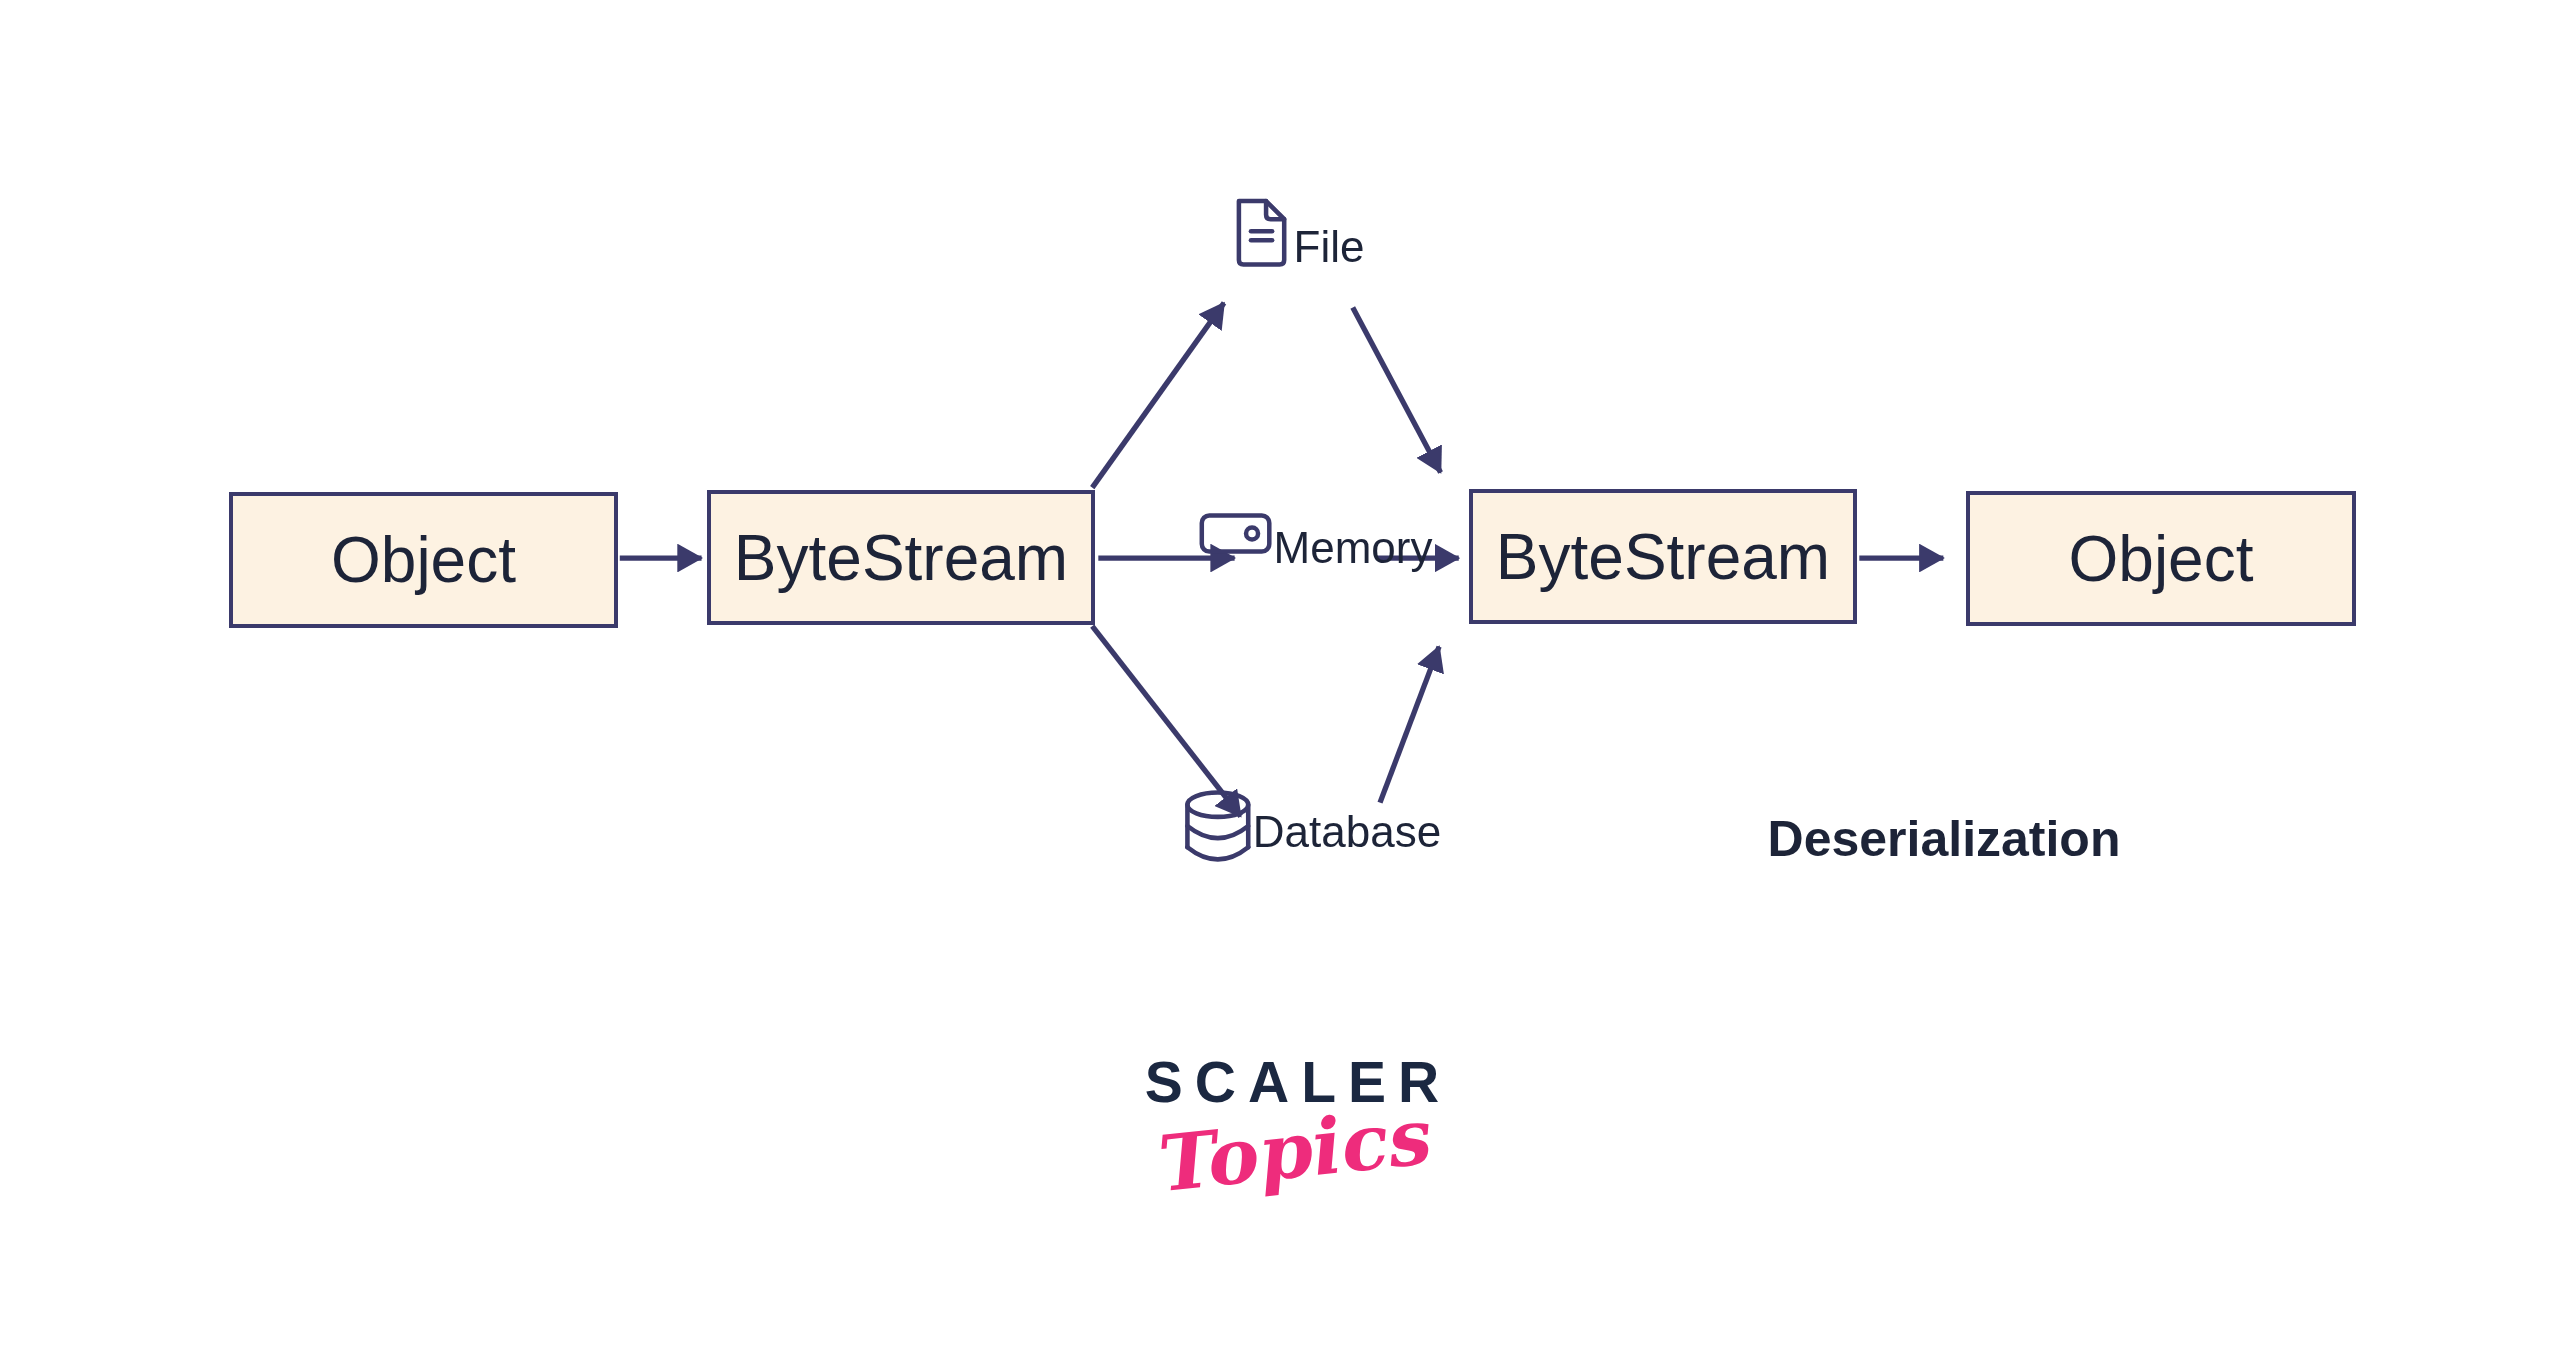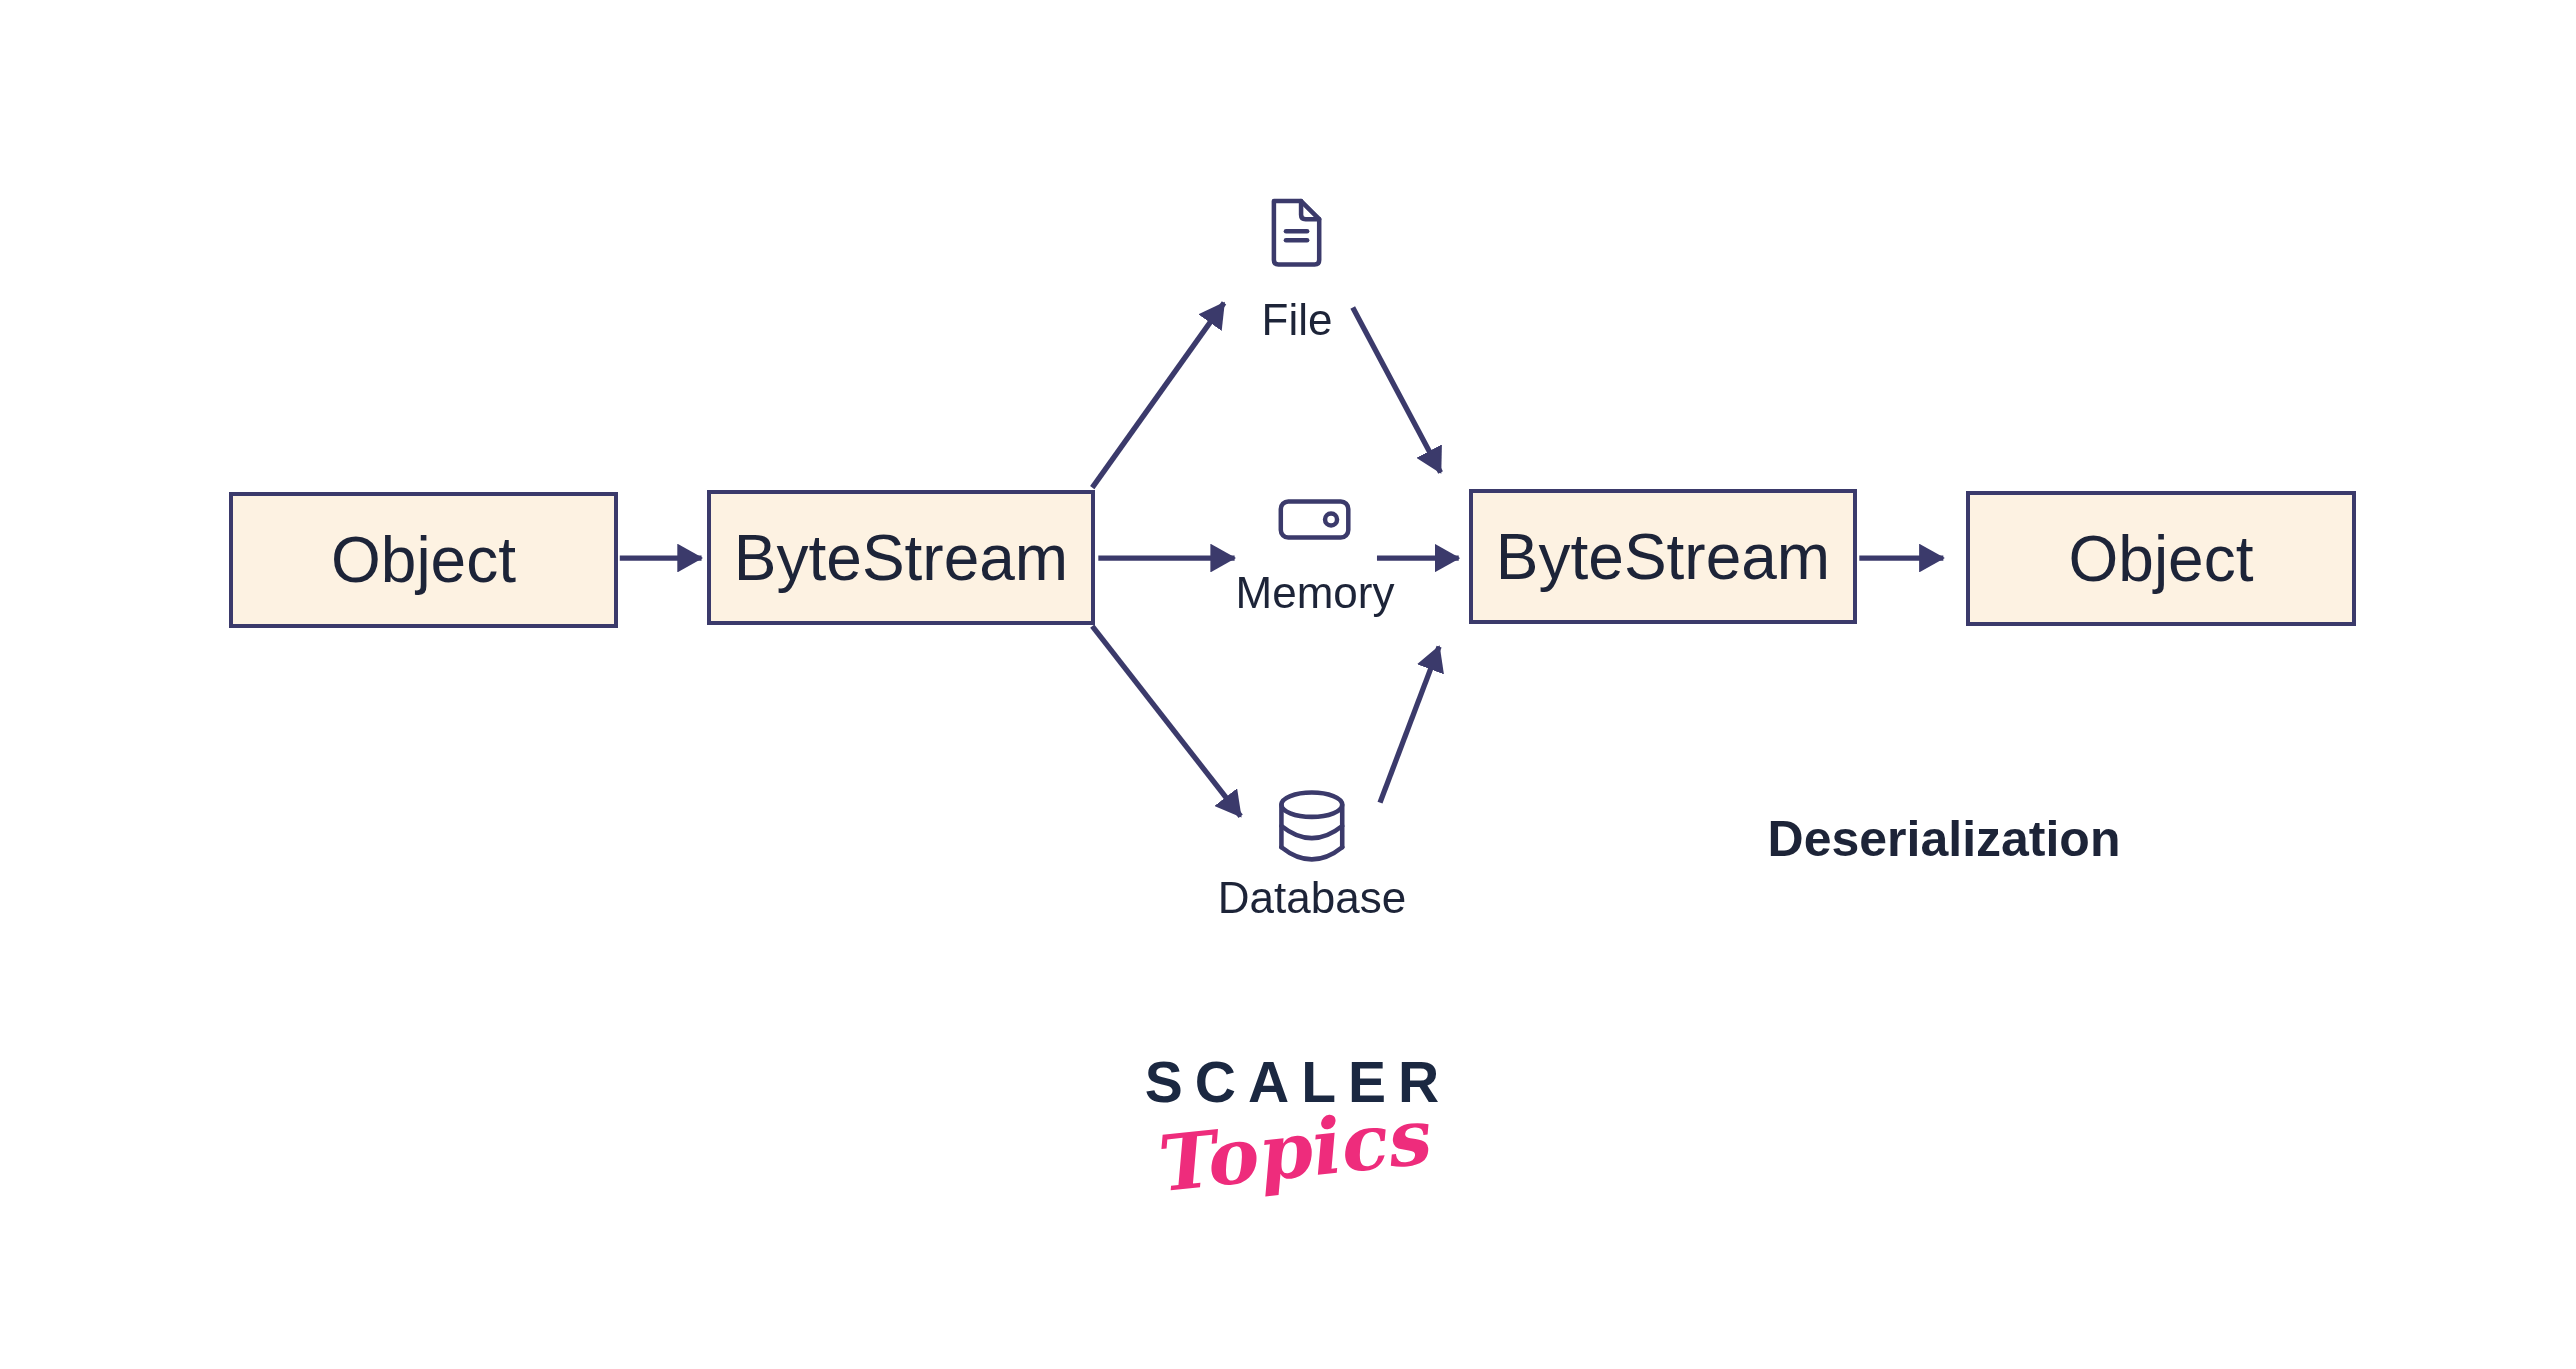--- a/index.html
+++ b/index.html
@@ -44,21 +44,21 @@
     color:var(--ink);
   }
   .node-object-left  {left:229px;  top:492px; width:389px; height:136px;}
   .node-bytestream-left {left:707px;  top:490px; width:388px; height:135px;}
   .node-bytestream-right{left:1469px; top:489px; width:388px; height:135px;}
   .node-object-right {left:1966px; top:491px; width:390px; height:135px;}
 
   .target{
     position:absolute;
     display:flex;
-    flex-direction:column;
+    flex-direction:row;
     align-items:center;
     transform:translateX(-50%);
     color:var(--line);
     justify-content:space-between;
   }
   .target-file    {left:1297px; top:195px;}
   .target-memory  {left:1315px; top:497px;}
   .target-database{left:1312px; top:788px;}
   .target .icon svg{display:block;}
   .target .tlabel{

